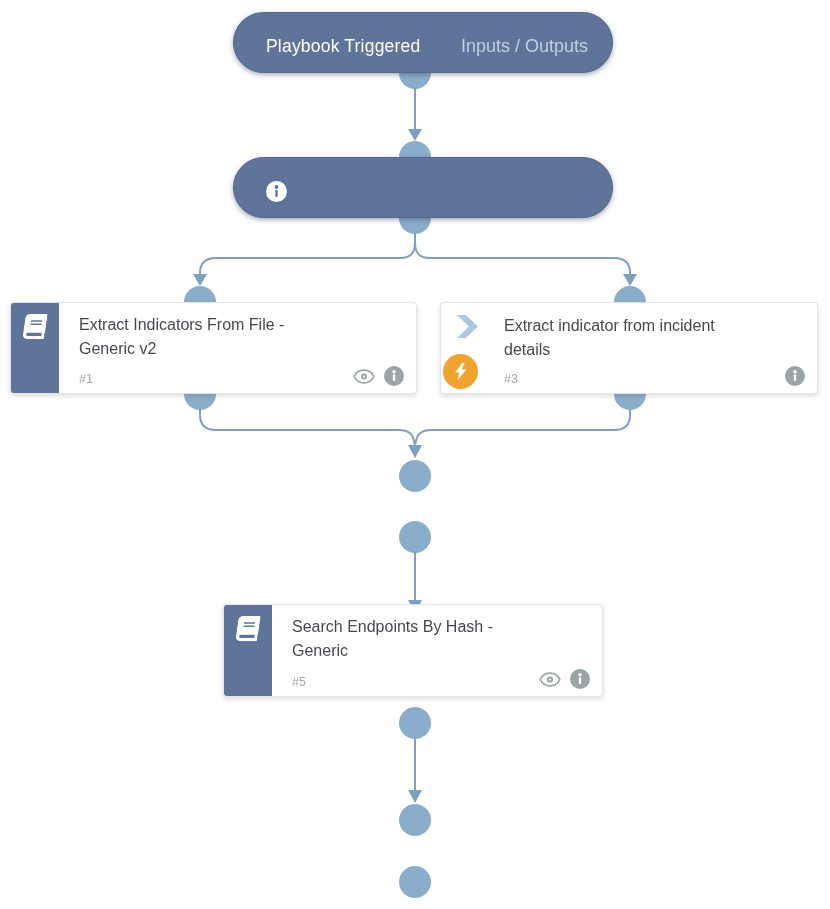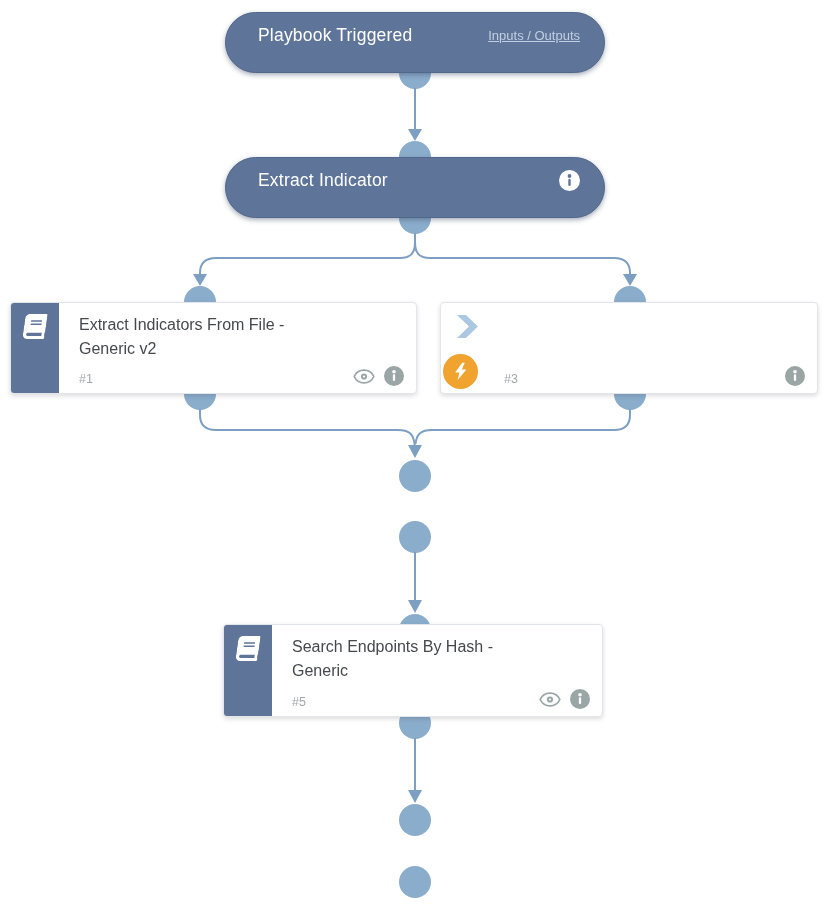--- a/index.html
+++ b/index.html
@@ -9,36 +9,36 @@
   }
   *{box-sizing:border-box;margin:0;padding:0}
   html,body{width:830px;height:909px;background:#ffffff;overflow:hidden;
     font-family:"Liberation Sans","DejaVu Sans",sans-serif;}
   .canvas{position:relative;width:830px;height:909px;background:#fff;}
   svg.wires{position:absolute;left:0;top:0;z-index:1;}
   .dome{fill:var(--connector);}
   .flow{stroke:var(--line);stroke-width:2;fill:none;}
   .arrow{fill:var(--line);}
 
-  .pill{position:absolute;left:225px;width:380px;height:61px;z-index:2;
+  .pill{position:absolute;left:233px;width:380px;height:61px;z-index:2;
     background:var(--node_bg);border:1px solid var(--node_border);border-radius:31px;
-    display:flex;align-items:center;padding:0 24px 15px 32px;color:#ffffff;
+    display:flex;align-items:flex-end;padding:0 24px 15px 32px;color:#ffffff;
     box-shadow:0 2px 5px rgba(60,75,100,.45);cursor:pointer;}
   .pill-label{flex:1;font-size:17.5px;letter-spacing:.2px;}
-  .io-label{font-size:13px;color:var(--io_label);text-decoration:underline;}
+  .io-label{font-size:18px;color:var(--io_label);}
   #node-trigger{top:12px}
   #node-extract{top:157px}
   #node-hunt{top:476px}
   #node-done{top:820px}
 
   .card{position:absolute;z-index:2;background:#fff;border:1px solid var(--card_border);
     border-radius:4px;box-shadow:0 2px 5px rgba(0,0,0,.14);display:flex;cursor:pointer;}
   #card-1{left:10px;top:302px;width:407px;height:92px;}
   #card-2{left:440px;top:302px;width:378px;height:92px;}
-  #card-3{left:223px;top:624px;width:380px;height:93px;}
+  #card-3{left:223px;top:604px;width:380px;height:93px;}
   .sidebar{width:48px;flex:0 0 48px;background:var(--node_bg);border-radius:3px 0 0 3px;
     display:flex;justify-content:center;align-items:flex-start;padding-top:11px;}
   .body{position:relative;flex:1;padding:10px 14px 8px 20px;}
   .body-plain{padding-left:63px;padding-top:11px;}
   .title{font-size:16px;line-height:1.5;color:var(--card_title);max-width:252px;}
   .task-id{position:absolute;left:20px;bottom:7px;font-size:12.5px;color:var(--task_id);}
   .body-plain .task-id{left:63px;}
   .actions{position:absolute;right:12px;bottom:7px;display:flex;align-items:center;gap:9px;}
   .icon{display:inline-flex;line-height:0;}
   .chevron-wrap{position:absolute;left:16px;top:12px;}
@@ -92,21 +92,20 @@
       <polygon class="arrow" points="408,790 422,790 415,803"></polygon>
     </g>
   </svg>
 
   <div class="pill" id="node-trigger">
     <span class="pill-label">Playbook Triggered</span>
     <span class="io-label">Inputs / Outputs</span>
   </div>
 
   <div class="pill" id="node-extract">
-    <span class="pill-label">Extract Indicator</span>
     <span class="icon info-on-node">
       <svg width="21" height="21" viewBox="0 0 21 21">
           <circle class="bg" cx="10.5" cy="10.5" r="10.5"></circle>
           <circle class="fg" cx="10.5" cy="6" r="1.9"></circle>
           <rect class="fg" x="9.3" y="8.7" width="2.4" height="7.2" rx="1.2"></rect>
         </svg>
     </span>
   </div>
 
   <div class="card" id="card-1">
@@ -139,20 +138,21 @@
     </div>
   </div>
 
   <div class="card" id="card-2">
     <div class="body body-plain">
       <span class="icon chevron-wrap">
         <svg width="23" height="23" viewBox="0 0 22 22">
             <polygon class="chev" points="0,0 8.5,0 20,11 8.5,22 0,22 11.5,11"></polygon>
           </svg>
       </span>
+      <div class="title">Extract indicator from incident details</div>
       <span class="bolt-badge">
         <svg width="19" height="19" viewBox="0 0 24 24">
             <path fill="#ffffff" d="M14.2 1 L5.2 13.2 H10.6 L8.2 23 L19.4 9.6 H13.7 L17.4 1 Z"></path>
           </svg>
       </span>
       <div class="task-id">#3</div>
       <div class="actions">
         <span class="icon info-on-card">
           <svg width="20" height="20" viewBox="0 0 21 21">
               <circle class="bg" cx="10.5" cy="10.5" r="10.5"></circle>

